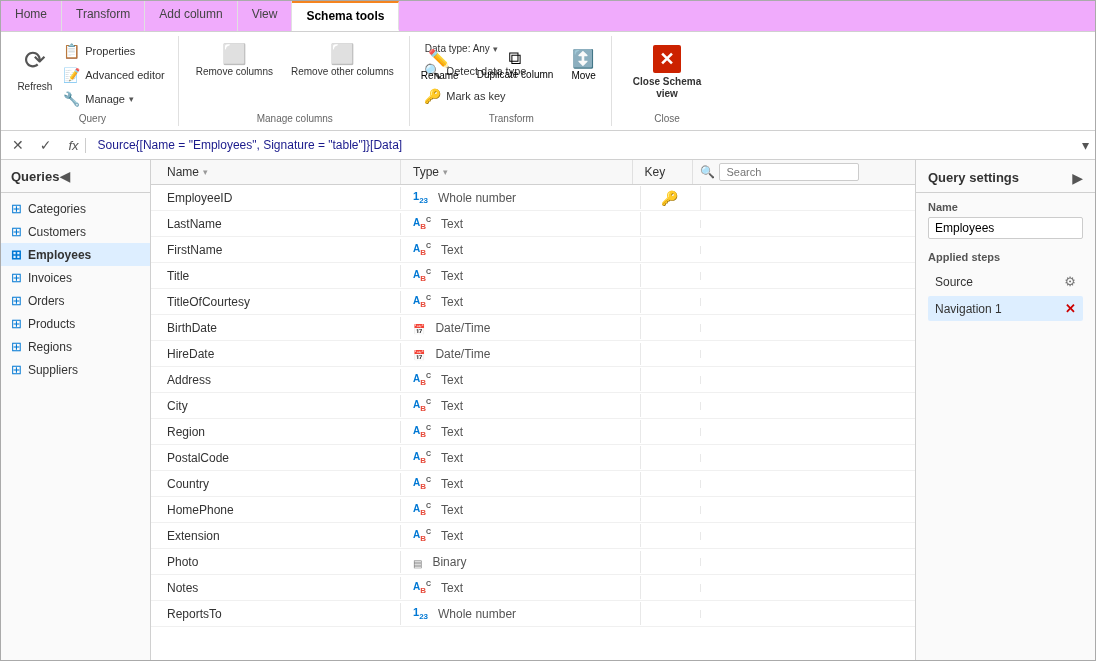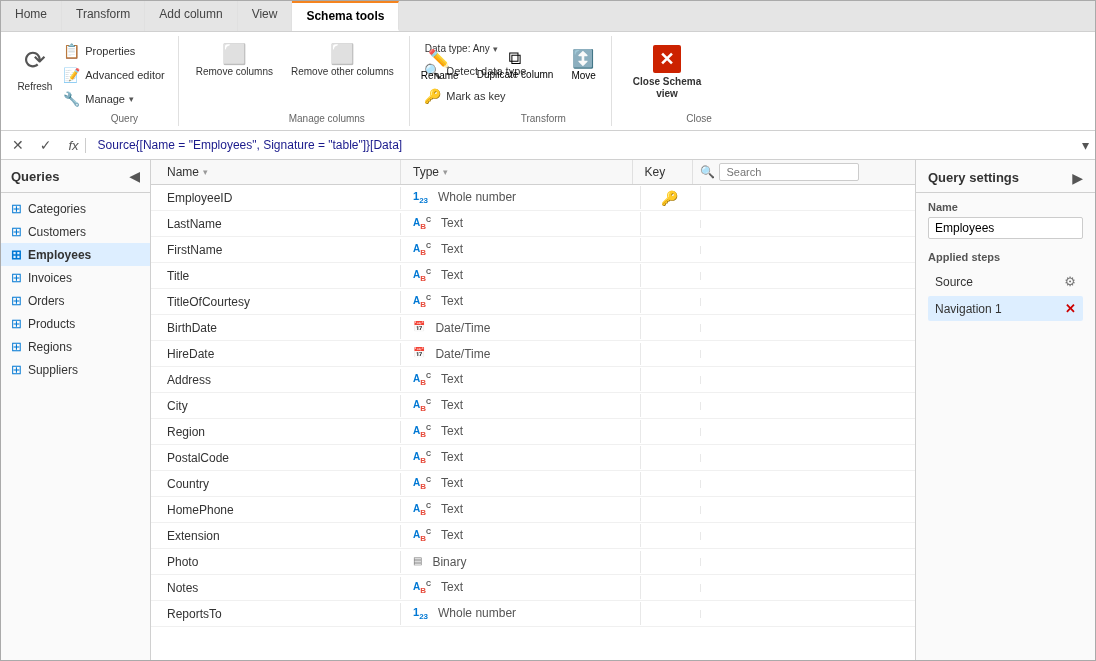--- a/index.html
+++ b/index.html
@@ -1,27 +1,27 @@
 <!DOCTYPE html>
 <html><head>
   <meta charset="utf-8">
   <style>
     * { box-sizing: border-box; margin: 0; padding: 0; font-family: 'Segoe UI', Arial, sans-serif; font-size: 12px; }
     body { background: #f0f0f0; }
     .app-window { width: 1096px; height: 661px; background: #fff; border: 1px solid #aaa; display: flex; flex-direction: column; overflow: hidden; }
 
     
     .ribbon { background: #fff; border-bottom: 1px solid #d0d0d0; flex-shrink: 0; }
-    .ribbon-tabs { display: flex; background: #e5e5e5; border-bottom: 1px solid #d0d0d0; }
+    .ribbon-tabs { display: flex; background: #f0abfc; border-bottom: 1px solid #d0d0d0; }
     .ribbon-tab { padding: 6px 14px; cursor: pointer; font-size: 12px; color: #444; border-right: 1px solid #e0e0e0; }
     .ribbon-tab.active { background: #fff; border-bottom: 2px solid #fff; color: #000; font-weight: 700; border-top: 2px solid #f5841f; }
 
     .ribbon-content { display: flex; align-items: stretch; padding: 4px 6px; gap: 2px; min-height: 80px; }
     .ribbon-group { display: flex; flex-direction: column; align-items: flex-start; border-right: 1px solid #e0e0e0; padding: 0 8px; position: relative; min-width: 60px; }
-    .ribbon-group-label { font-size: 10px; color: #666; position: absolute; bottom: 2px; left: 50%; transform: translateX(-50%); white-space: nowrap; margin-left: 32px; }
+    .ribbon-group-label { font-size: 10px; color: #666; position: absolute; bottom: 2px; left: 50%; transform: translateX(-50%); white-space: nowrap; }
     .ribbon-group-content { display: flex; align-items: flex-start; gap: 4px; flex: 1; padding-bottom: 16px; padding-top: 4px; }
 
     .ribbon-btn { display: flex; flex-direction: column; align-items: center; cursor: pointer; padding: 3px 6px; border: 1px solid transparent; border-radius: 2px; min-width: 40px; }
     .ribbon-btn .btn-icon { font-size: 22px; color: #555; line-height: 1; }
     .ribbon-btn .btn-label { font-size: 10px; color: #333; text-align: center; margin-top: 2px; white-space: nowrap; }
 
     .ribbon-btn-small { display: flex; align-items: center; gap: 4px; cursor: pointer; padding: 2px 4px; border: 1px solid transparent; border-radius: 2px; white-space: nowrap; }
     .ribbon-btn-small .btn-icon-sm { font-size: 14px; color: #555; }
     .ribbon-btn-small .btn-label-sm { font-size: 11px; color: #333; }
 
@@ -39,21 +39,21 @@
     .formula-btn { cursor: pointer; color: #555; font-size: 14px; padding: 2px 4px; border: 1px solid transparent; border-radius: 2px; }
     .formula-fx { font-style: italic; color: #555; font-size: 13px; padding: 0 6px; border-right: 1px solid #ccc; }
     .formula-input { flex: 1; padding: 2px 6px; border: none; outline: none; font-size: 12px; color: #333; background: #fff; }
     .formula-expand { cursor: pointer; color: #555; font-size: 14px; }
 
     
     .main-area { display: flex; flex: 1; overflow: hidden; }
 
     
     .sidebar { width: 150px; border-right: 1px solid #d0d0d0; background: #fafafa; display: flex; flex-direction: column; flex-shrink: 0; }
-    .sidebar-header { display: flex; align-items: center; justify-content: space-between; padding: 8px 10px; border-bottom: 1px solid #d0d0d0; }
+    .sidebar-header { display: flex; align-items: center; justify-content: flex-start; padding: 8px 10px; border-bottom: 1px solid #d0d0d0; }
     .sidebar-title { font-size: 13px; font-weight: 600; color: #333; }
     .sidebar-collapse { cursor: pointer; color: #555; font-size: 14px; }
     .sidebar-list { flex: 1; overflow-y: auto; padding: 4px 0; }
     .sidebar-item { display: flex; align-items: center; gap: 6px; padding: 4px 10px; cursor: pointer; color: #333; }
     .sidebar-item.active { background: #ddeeff; font-weight: 600; }
     .sidebar-item-icon { font-size: 13px; color: #0078d4; flex-shrink: 0; }
     .sidebar-item-label { font-size: 12px; }
 
     
     .content-area { flex: 1; display: flex; flex-direction: column; overflow: hidden; }
@@ -62,21 +62,21 @@
     .schema-table-header { display: flex; align-items: center; border-bottom: 1px solid #d0d0d0; background: #f8f8f8; padding: 0; }
     .schema-col-name { width: 250px; padding: 5px 16px; font-size: 12px; color: #333; font-weight: 500; display: flex; align-items: center; gap: 4px; border-right: 1px solid #e0e0e0; }
     .schema-col-type { flex: 1; padding: 5px 12px; font-size: 12px; color: #333; font-weight: 500; display: flex; align-items: center; gap: 4px; border-right: 1px solid #e0e0e0; }
     .schema-col-key { width: 60px; padding: 5px 12px; font-size: 12px; color: #333; font-weight: 500; border-right: 1px solid #e0e0e0; }
     .schema-col-search { flex: 1; padding: 3px 8px; display: flex; align-items: center; gap: 4px; }
     .search-input { border: 1px solid #ccc; padding: 2px 6px; font-size: 11px; border-radius: 2px; outline: none; width: 140px; }
 
     .schema-body { flex: 1; overflow-y: auto; }
     .schema-row { display: flex; align-items: center; border-bottom: 1px solid #f0f0f0; min-height: 26px; }
     .schema-row .col-name { width: 250px; padding: 4px 16px; font-size: 12px; color: #333; border-right: 1px solid #e8e8e8; }
-    .schema-row .col-type { flex: 1; padding: 4px 12px; font-size: 12px; color: #555; display: flex; align-items: flex-start; gap: 6px; border-right: 1px solid #e8e8e8; }
+    .schema-row .col-type { flex: 1; padding: 4px 12px; font-size: 12px; color: #555; display: flex; align-items: flex-end; gap: 6px; border-right: 1px solid #e8e8e8; }
     .schema-row .col-key { width: 60px; padding: 4px 12px; font-size: 12px; color: #555; border-right: 1px solid #e8e8e8; display: flex; align-items: center; justify-content: center; }
     .schema-row .col-empty { flex: 1; }
 
     
     .schema-body { scrollbar-width: thin; }
 
     
     .query-settings { width: 180px; border-left: 1px solid #d0d0d0; background: #fafafa; display: flex; flex-direction: column; flex-shrink: 0; }
     .qs-header { display: flex; align-items: flex-start; justify-content: space-between; padding: 10px 12px 6px 12px; border-bottom: 1px solid #d0d0d0; }
     .qs-title { font-size: 13px; font-weight: 600; color: #333; }

